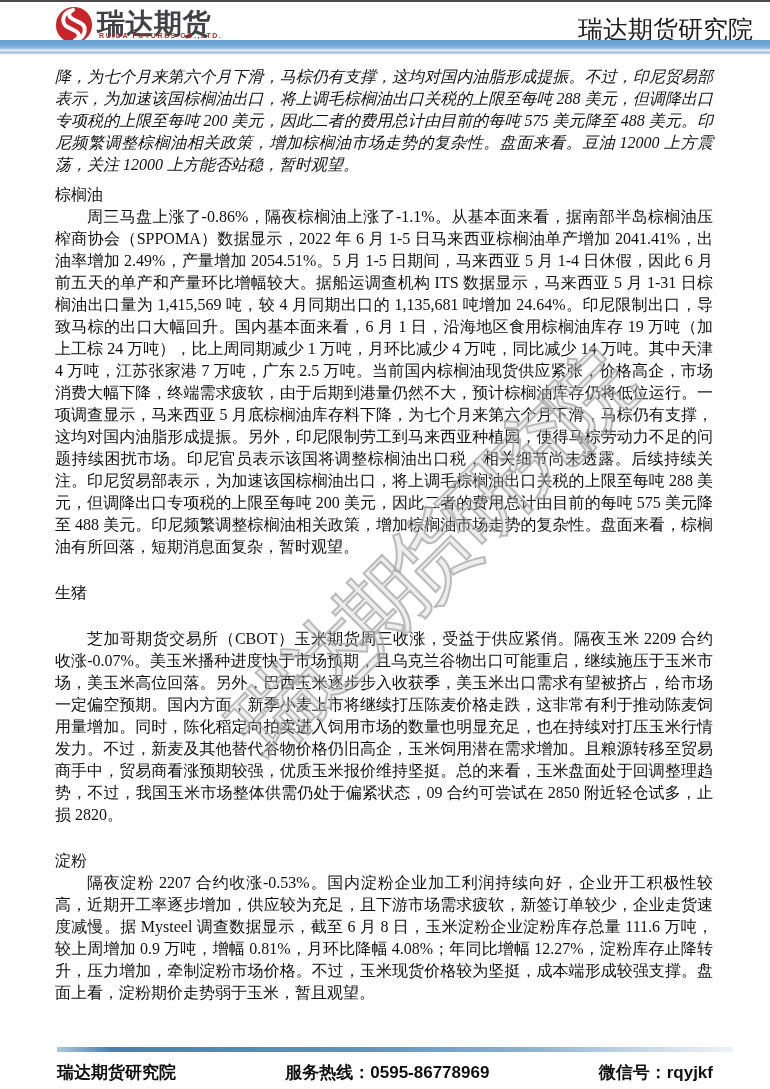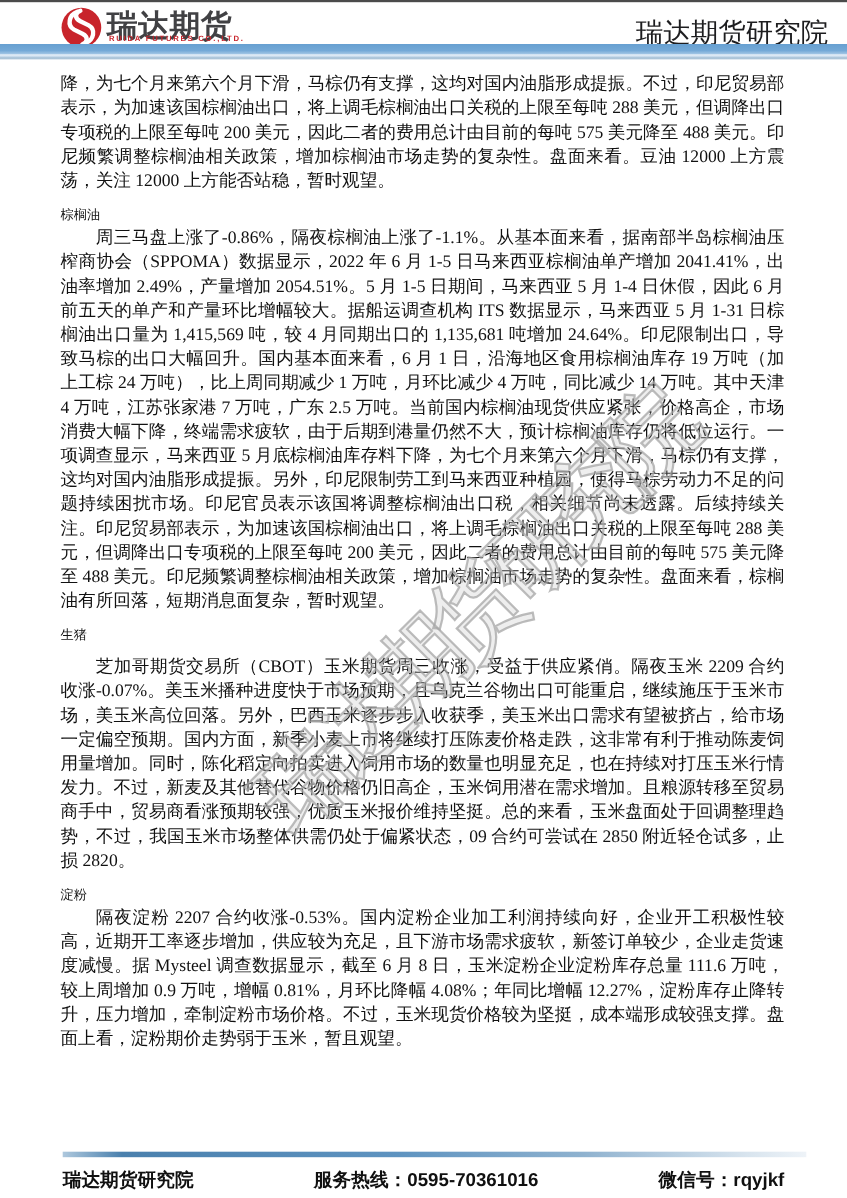--- a/index.html
+++ b/index.html
@@ -39,25 +39,25 @@
   }
 
   
   .main{
     position:relative;
     padding:11px 57px 0 55px;
     font-size:16px;line-height:22px;
     text-align:justify;
   }
   .main p{margin:0;}
-  .cont-para{text-indent:0;}
-  .section{margin-top:8px;}
+  .cont-para{text-indent:0;font-style:italic;}
+  .section{margin-top:24px;}
   .section.first{margin-top:8px;}
   .section h2{
-    margin:0;font-size:12px;font-weight:normal;line-height:22px;text-align:left;
+    margin:0;font-size:16px;font-weight:normal;line-height:22px;text-align:left;
   }
   .section p{text-indent:2em;}
 
   
   .watermark{
     position:absolute;left:430px;top:558px;
     transform:translate(-50%,-50%) rotate(-45deg);
     font-family:"Liberation Serif","DejaVu Serif",serif;
     font-size:86px;letter-spacing:-12px;white-space:nowrap;
     color:rgba(178,178,178,0.22);
@@ -118,16 +118,16 @@
       <h2>淀粉</h2>
       <p>隔夜淀粉 2207 合约收涨-0.53%。国内淀粉企业加工利润持续向好，企业开工积极性较高，近期开工率逐步增加，供应较为充足，且下游市场需求疲软，新签订单较少，企业走货速度减慢。据 Mysteel 调查数据显示，截至 6 月 8 日，玉米淀粉企业淀粉库存总量 111.6 万吨，较上周增加 0.9 万吨，增幅 0.81%，月环比降幅 4.08%；年同比增幅 12.27%，淀粉库存止降转升，压力增加，牵制淀粉市场价格。不过，玉米现货价格较为坚挺，成本端形成较强支撑。盘面上看，淀粉期价走势弱于玉米，暂且观望。</p>
     </div>
   </div>
 
   <div class="watermark">瑞达期货研究院</div>
 
   <div class="footer-bar"></div>
   <div class="footer-row">
     <span>瑞达期货研究院</span>
-    <span>服务热线：0595-70361016</span>
+    <span>服务热线：0595-86778969</span>
     <span>微信号：rqyjkf</span>
   </div>
 </div>
 
 </body></html>

